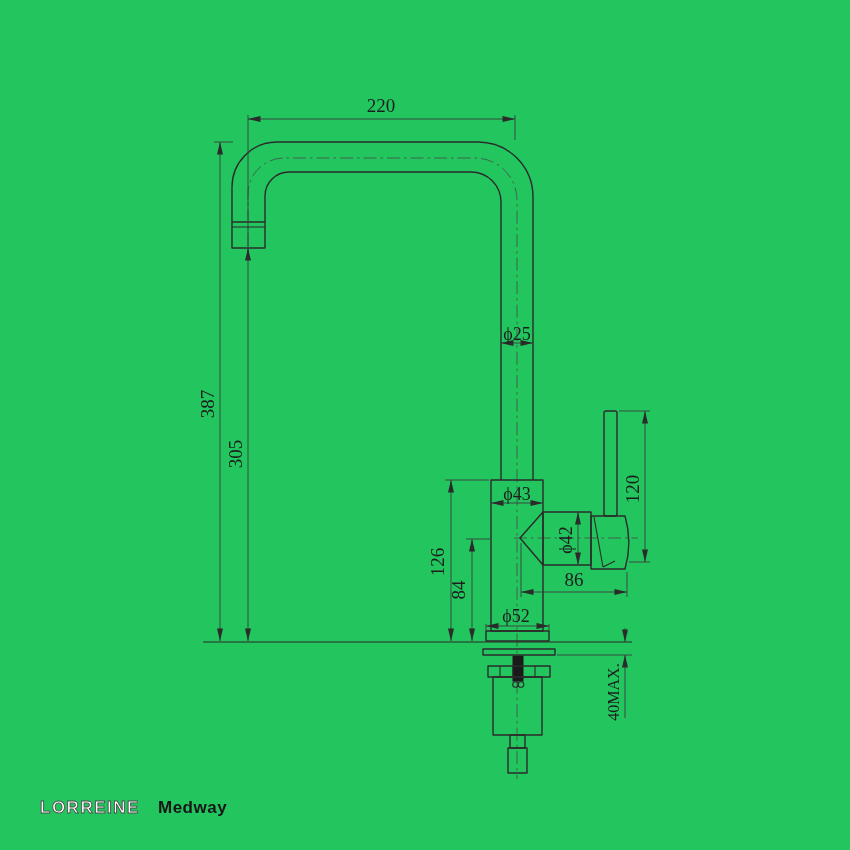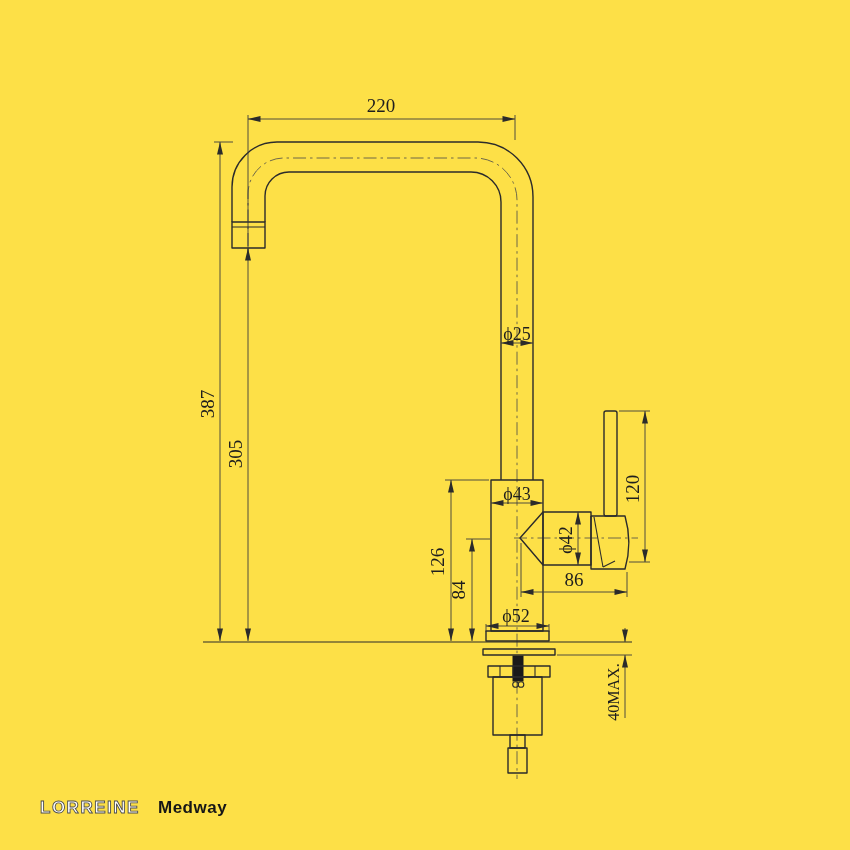--- a/index.html
+++ b/index.html
@@ -1,16 +1,16 @@
 <!DOCTYPE html>
 <html><head>
 <meta charset="utf-8">
 <style>
   html,body { margin:0; padding:0; background:#ffffff; }
-  .stage { width:850px; height:850px; position:relative; background:#fde047; overflow:hidden; }
+  .stage { width:850px; height:850px; position:relative; background:#22c55e; overflow:hidden; }
   svg { display:block; }
   .outline { stroke:#2b2b2b; stroke-width:1.4; fill:none; stroke-linejoin:round; }
   .outline2 { stroke:#2b2b2b; stroke-width:1.1; fill:none; }
   .thin { stroke:#3c3c3c; stroke-width:0.9; fill:none; }
   .centerline { stroke:#4a4a4a; stroke-width:0.8; fill:none; stroke-dasharray:13 4 2.5 4; }
   .dimtext { font-family:"Liberation Serif","DejaVu Serif",serif; font-size:19px; fill:#1e1e1e; }
   .dimtext-s { font-family:"Liberation Serif","DejaVu Serif",serif; font-size:18px; fill:#1e1e1e; }
   .dimtext-xs { font-family:"Liberation Serif","DejaVu Serif",serif; font-size:16px; fill:#1e1e1e; }
   .brand-outline { font-family:"Liberation Sans","DejaVu Sans",sans-serif; font-size:17px; font-weight:bold; letter-spacing:1.5px; fill:#ffffff; stroke:#4d4d4d; stroke-width:0.9; }
   .brand-solid { font-family:"Liberation Sans","DejaVu Sans",sans-serif; font-size:17px; font-weight:bold; letter-spacing:0.5px; fill:#161616; }

